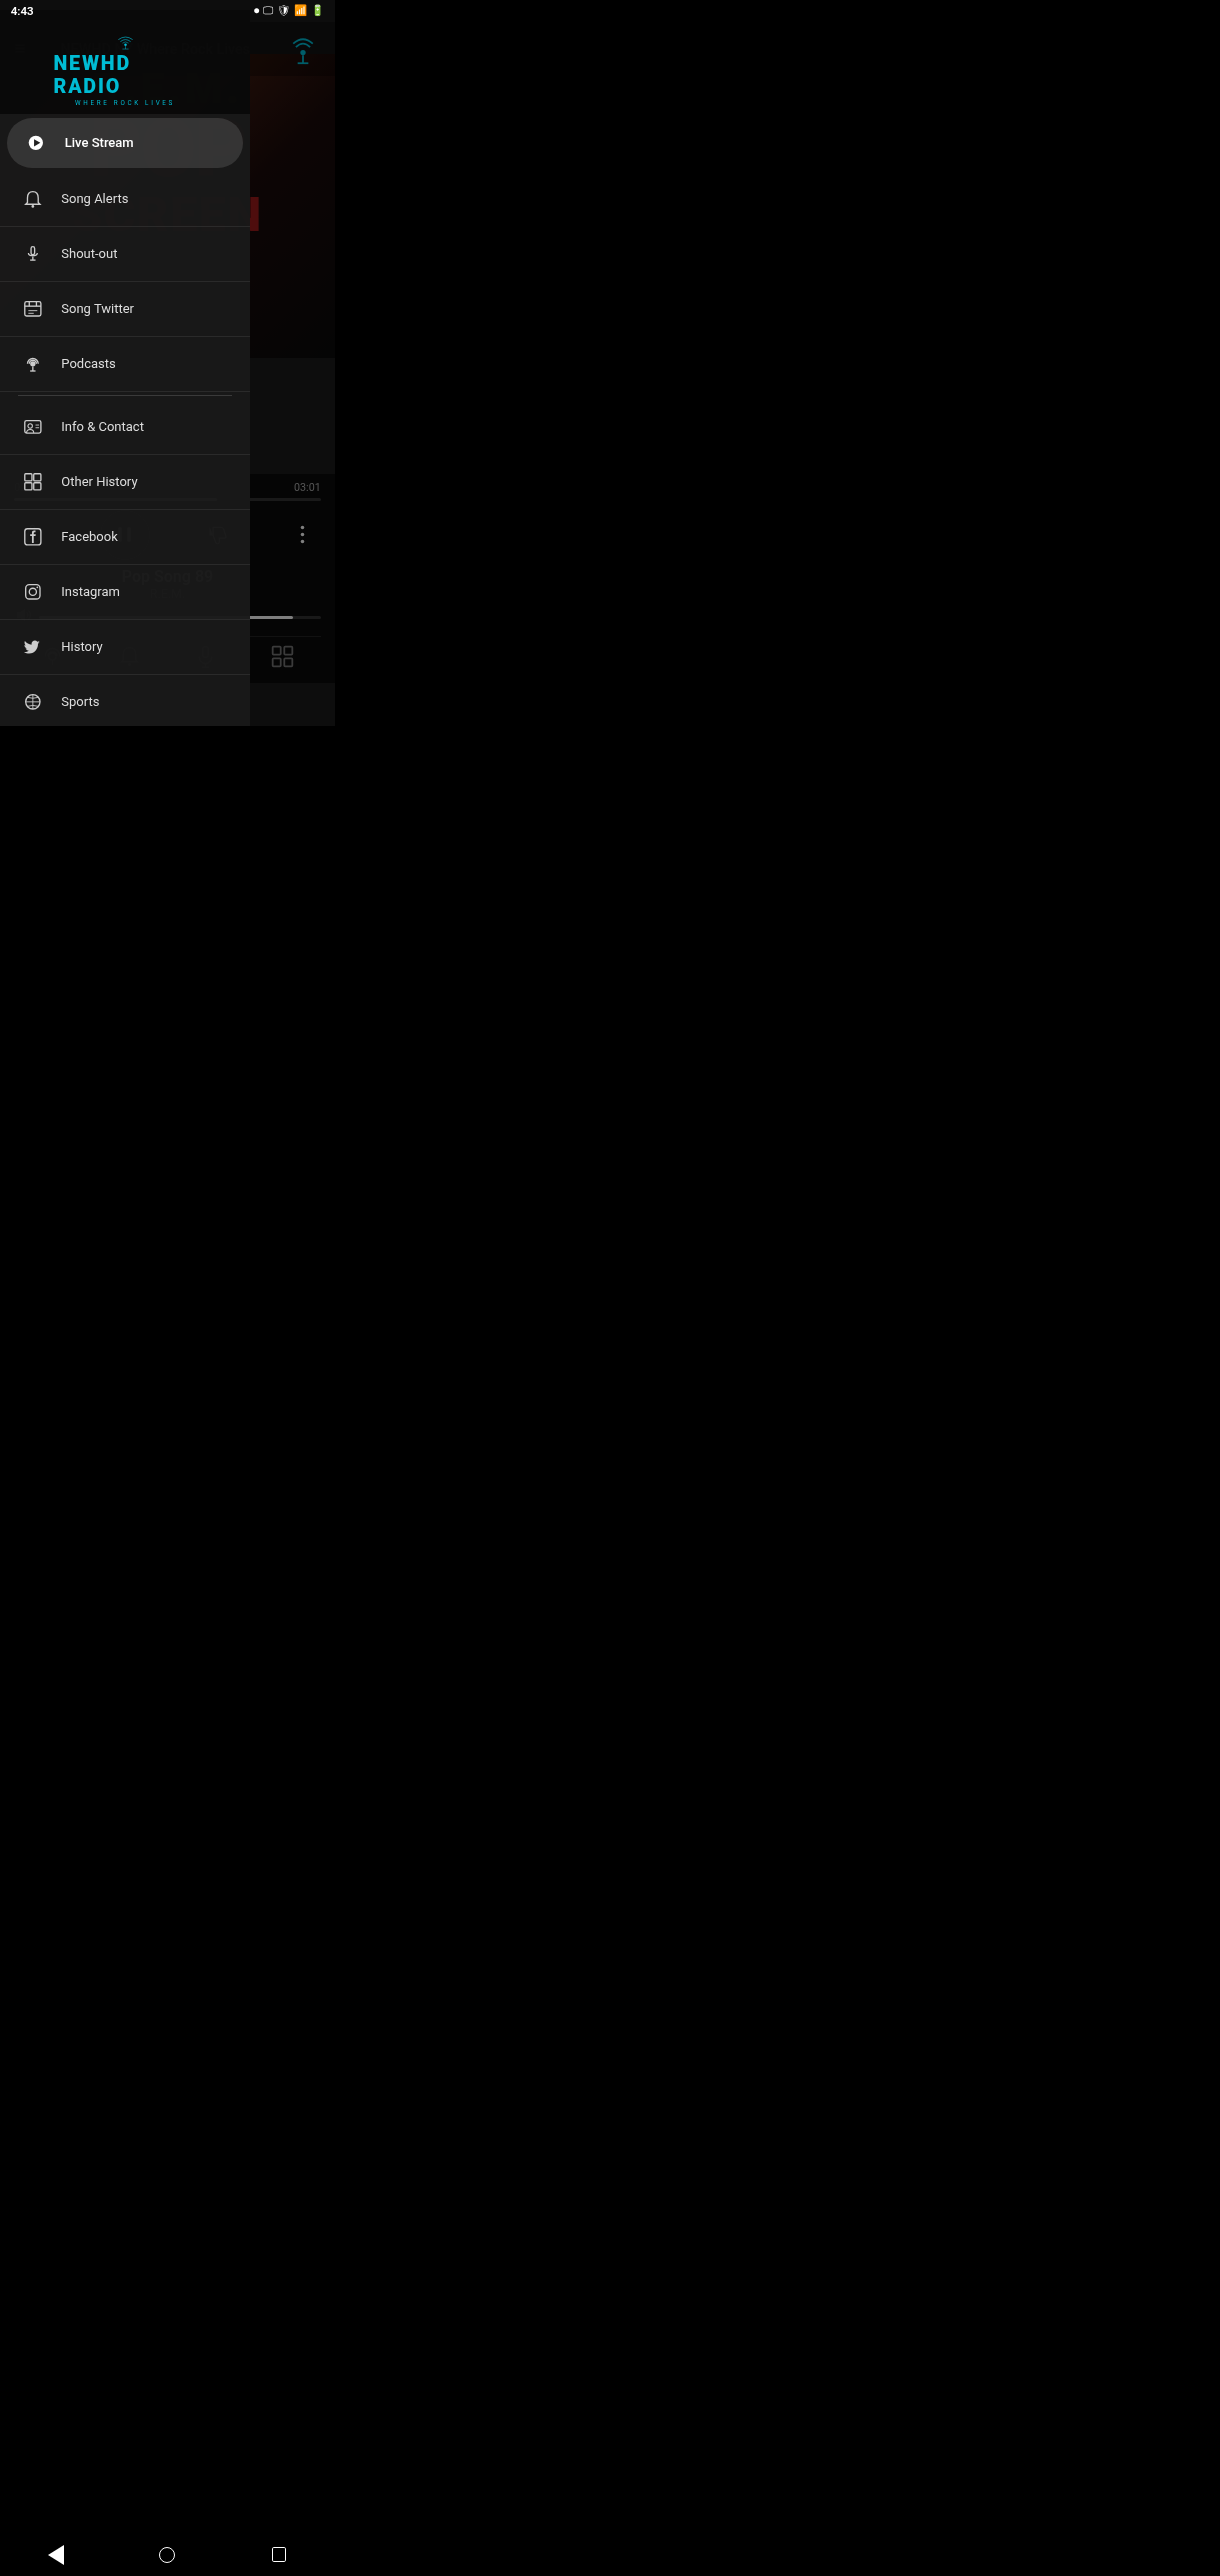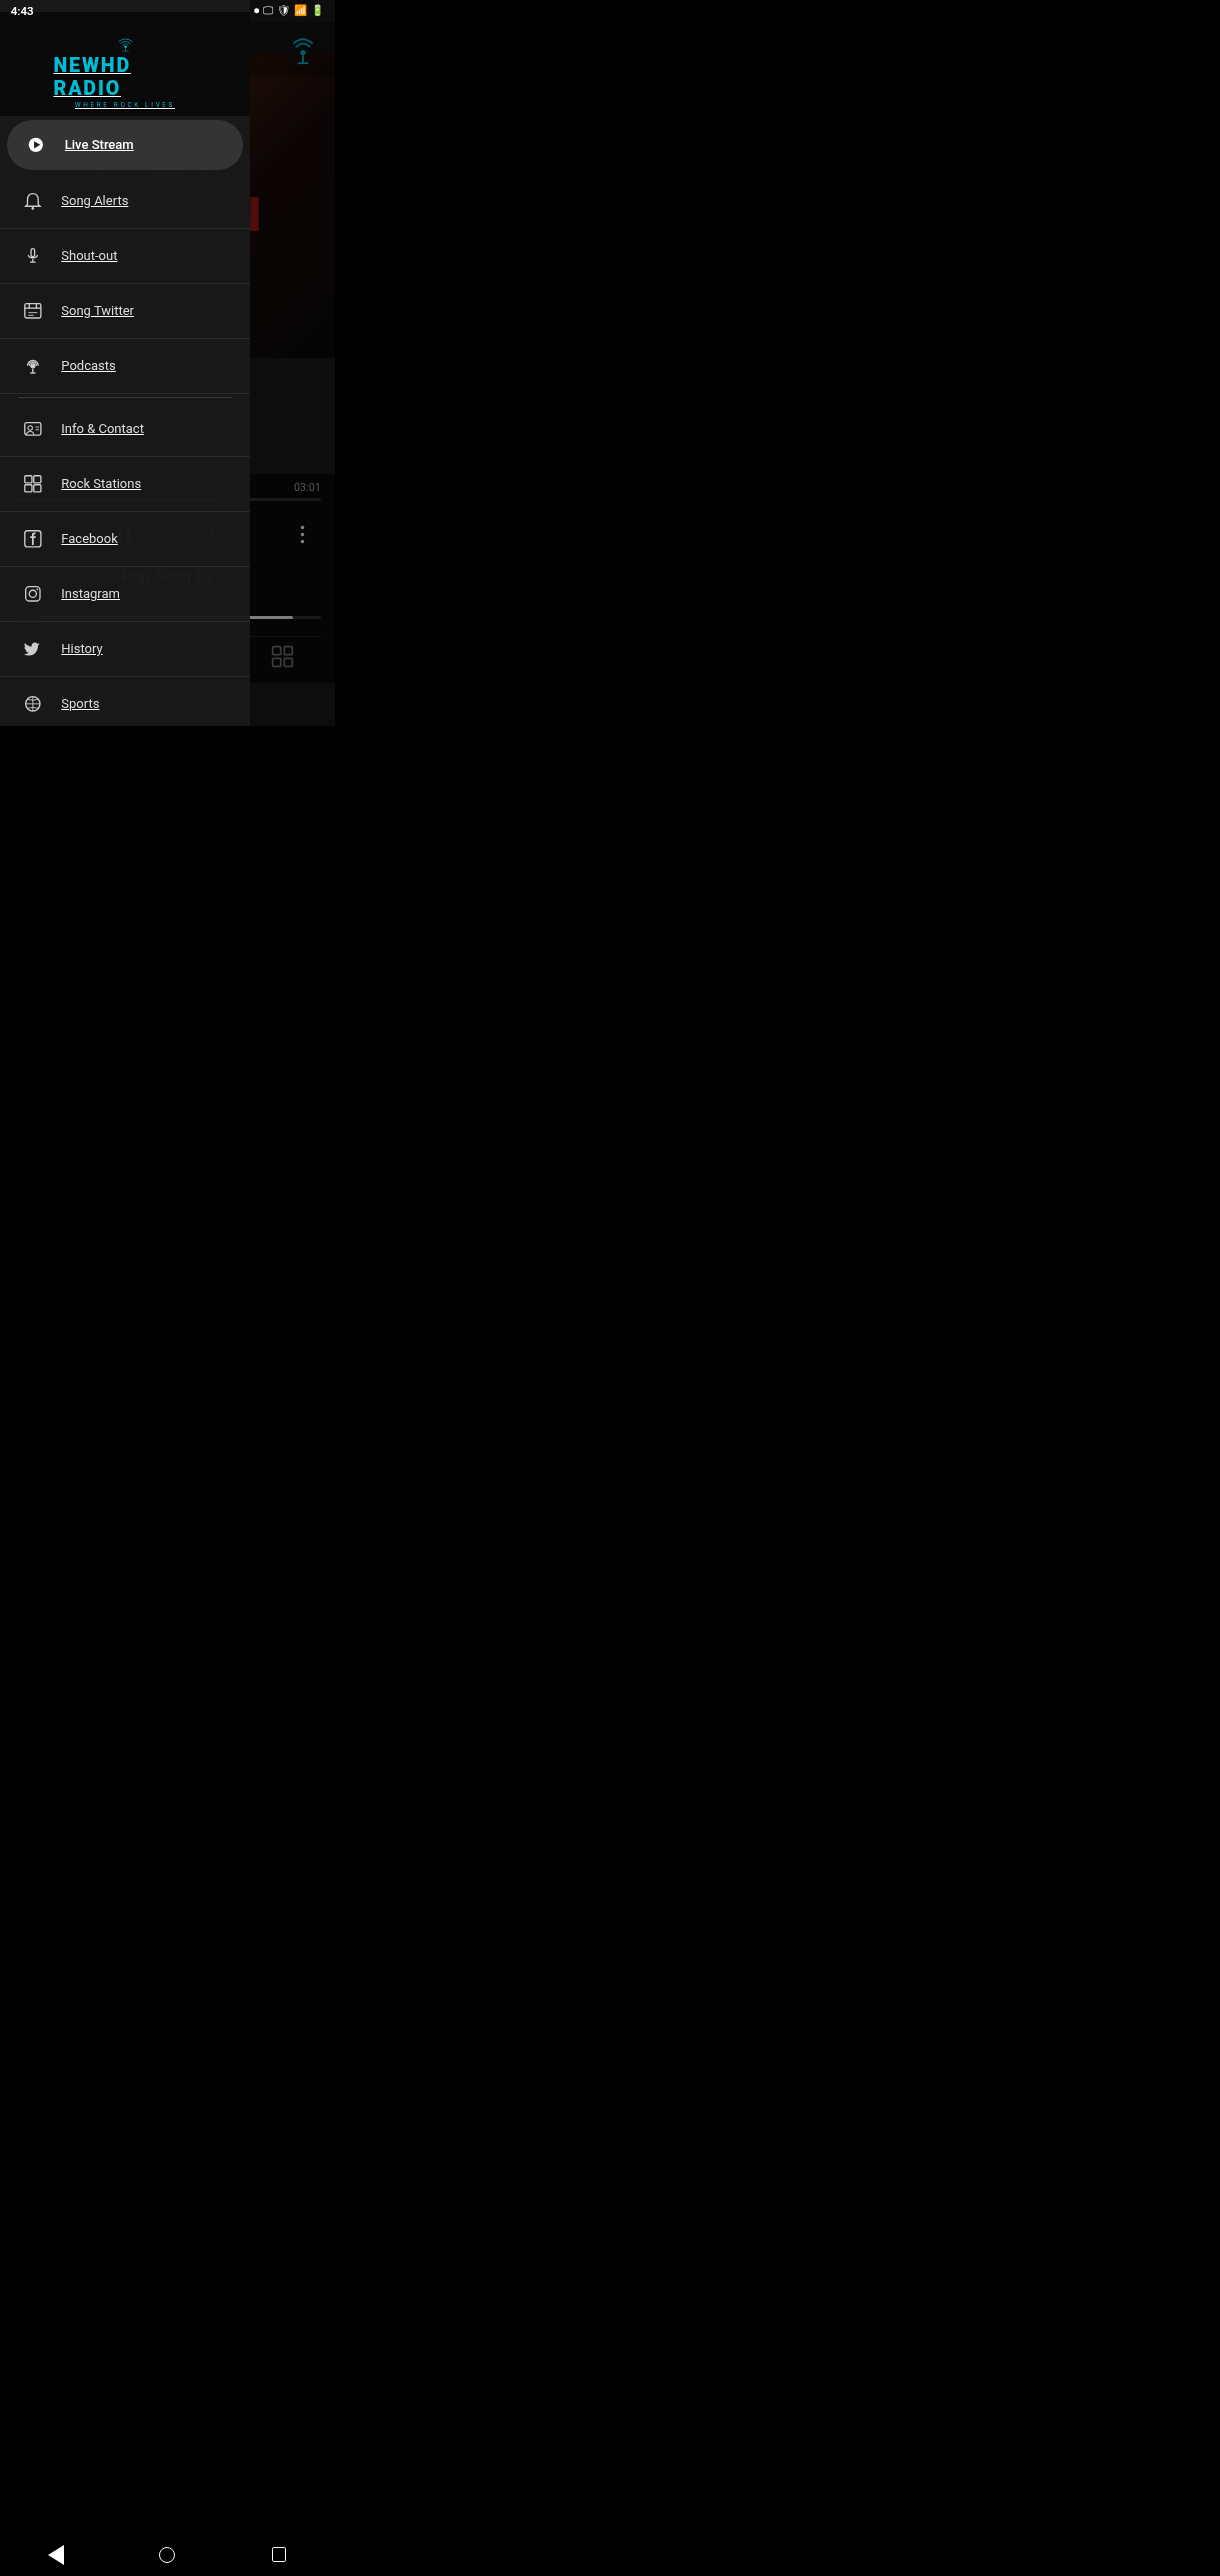--- a/index.html
+++ b/index.html
@@ -101,26 +101,25 @@
     .drawer-overlay {
       position: absolute;
       top: 0; left: 0; right: 0; bottom: 0;
       background: rgba(0,0,0,0.5);
       z-index: 20;
     }
 
     
     .drawer {
       position: absolute;
-      top: 0; left: 0;
+      top: 10px; left: 0;
       width: 250px;
       background: rgba(25,25,25,0.97);
       z-index: 30;
-      padding-top: 12px;
-      text-decoration: underline;
+      padding-top: 0;
     }
 
     
     .drawer-logo-area {
       padding: 14.3px 18px 7.2px;
       display: flex;
       flex-direction: column;
       align-items: center;
       background: rgba(0,0,0,0.6);
     }
@@ -527,21 +526,21 @@
 
   <div class="menu-item">
     <div class="menu-icon">
       <svg width="19.7" height="19.7" viewBox="0 0 22 22">
         <rect x="2" y="2" width="8" height="8" rx="1" fill="none" stroke="#ccc" stroke-width="1.5"></rect>
         <rect x="12" y="2" width="8" height="8" rx="1" fill="none" stroke="#ccc" stroke-width="1.5"></rect>
         <rect x="2" y="12" width="8" height="8" rx="1" fill="none" stroke="#ccc" stroke-width="1.5"></rect>
         <rect x="12" y="12" width="8" height="8" rx="1" fill="none" stroke="#ccc" stroke-width="1.5"></rect>
       </svg>
     </div>
-    <span class="menu-label">Rock Stations</span>
+    <span class="menu-label">Other History</span>
   </div>
 
   <div class="menu-item">
     <div class="menu-icon">
       <svg width="19.7" height="19.7" viewBox="0 0 22 22">
         <rect x="2" y="2" width="18" height="18" rx="3" fill="none" stroke="#ccc" stroke-width="1.5"></rect>
         <path d="M12 8 L12 7 C12 6.4 12.4 6 13 6 L14 6 L14 4 L12.5 4 C10.8 4 10 5 10 6.5 L10 8 L8 8 L8 10 L10 10 L10 18 L12 18 L12 10 L14 10 L14.3 8 Z" fill="#ccc"></path>
       </svg>
     </div>
     <span class="menu-label">Facebook</span>

